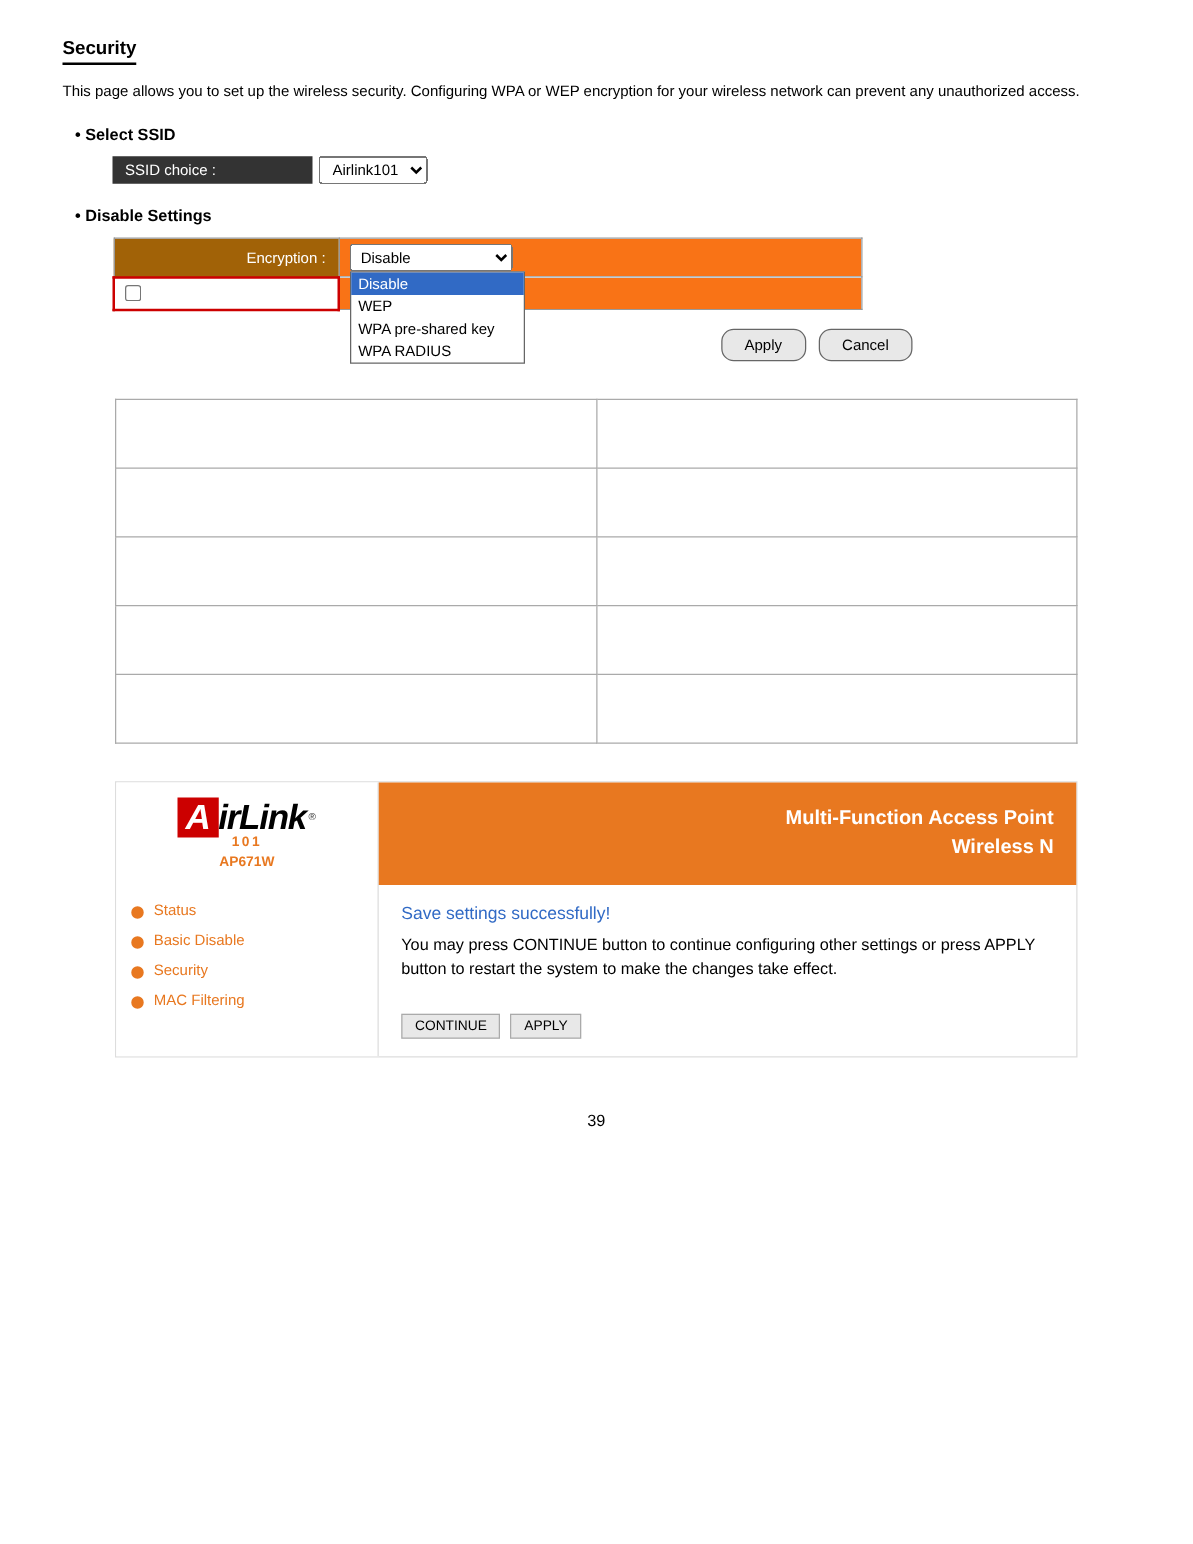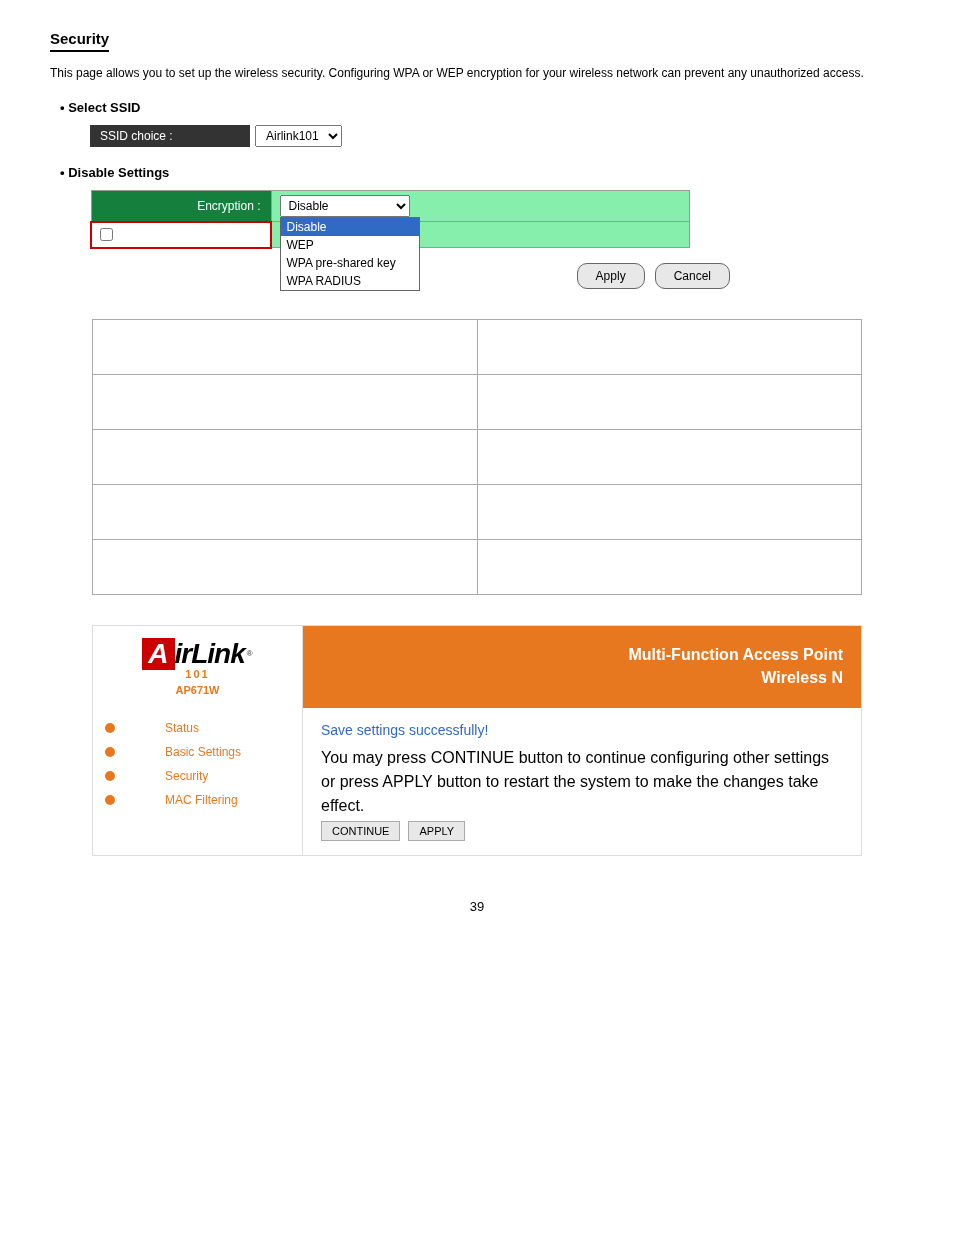--- a/index.html
+++ b/index.html
@@ -64,28 +64,28 @@
       width: 600px;
       margin-bottom: 14px;
     }
     .security-table td {
       border: 1px solid #999;
       padding: 4px 8px;
       vertical-align: middle;
       font-size: 12px;
     }
     .security-table .label-cell {
-      background: #15803d;
+      background: #a16207;
       color: #fff;
       text-align: right;
       width: 180px;
       padding: 5px 10px;
     }
     .security-table .value-cell {
-      background: #86efac;
+      background: #f97316;
       position: relative;
     }
 
     
     .encryption-wrapper {
       position: relative;
       display: inline-block;
     }
     .encryption-select {
       font-size: 12px;
@@ -212,26 +212,25 @@
       display: flex;
     }
     .widget-sidebar {
       width: 210px;
       background: #fff;
       padding: 8px 0;
       border-right: 1px solid #ddd;
     }
     .sidebar-nav-item {
       display: flex;
-      align-items: center;
+      align-items: flex-end;
       padding: 5px 12px;
       font-size: 12px;
       cursor: pointer;
       color: #000;
-      gap: 42px;
     }
     .sidebar-nav-item .nav-dot {
       width: 10px;
       height: 10px;
       border-radius: 50%;
       background: #fff;
       border: 2px solid #e87820;
       margin-right: 8px;
       flex-shrink: 0;
     }
@@ -247,23 +246,23 @@
       flex: 1;
       padding: 14px 18px;
     }
     .save-success-title {
       color: #316ac5;
       font-size: 14px;
       font-weight: normal;
       margin-bottom: 8px;
     }
     .save-success-desc {
-      font-size: 16px;
+      font-size: 13px;
       color: #000;
-      margin-bottom: 3px;
+      margin-bottom: 26px;
       line-height: 1.5;
     }
     .widget-buttons {
       display: flex;
       gap: 8px;
     }
     .btn-continue, .btn-widget-apply {
       border: 1px solid #aaa;
       background: #e8e8e8;
       padding: 3px 10px;
@@ -409,21 +408,21 @@
     </div>
   </div>
   <div class="widget-body">
     <div class="widget-sidebar">
       <div class="sidebar-nav-item">
         <div class="nav-dot filled"></div>
         <span class="nav-label">Status</span>
       </div>
       <div class="sidebar-nav-item">
         <div class="nav-dot filled"></div>
-        <span class="nav-label">Basic Settings</span>
+        <span class="nav-label">Basic Disable</span>
       </div>
       <div class="sidebar-nav-item">
         <div class="nav-dot filled"></div>
         <span class="nav-label">Security</span>
       </div>
       <div class="sidebar-nav-item">
         <div class="nav-dot filled"></div>
         <span class="nav-label">MAC Filtering</span>
       </div>
     </div>

